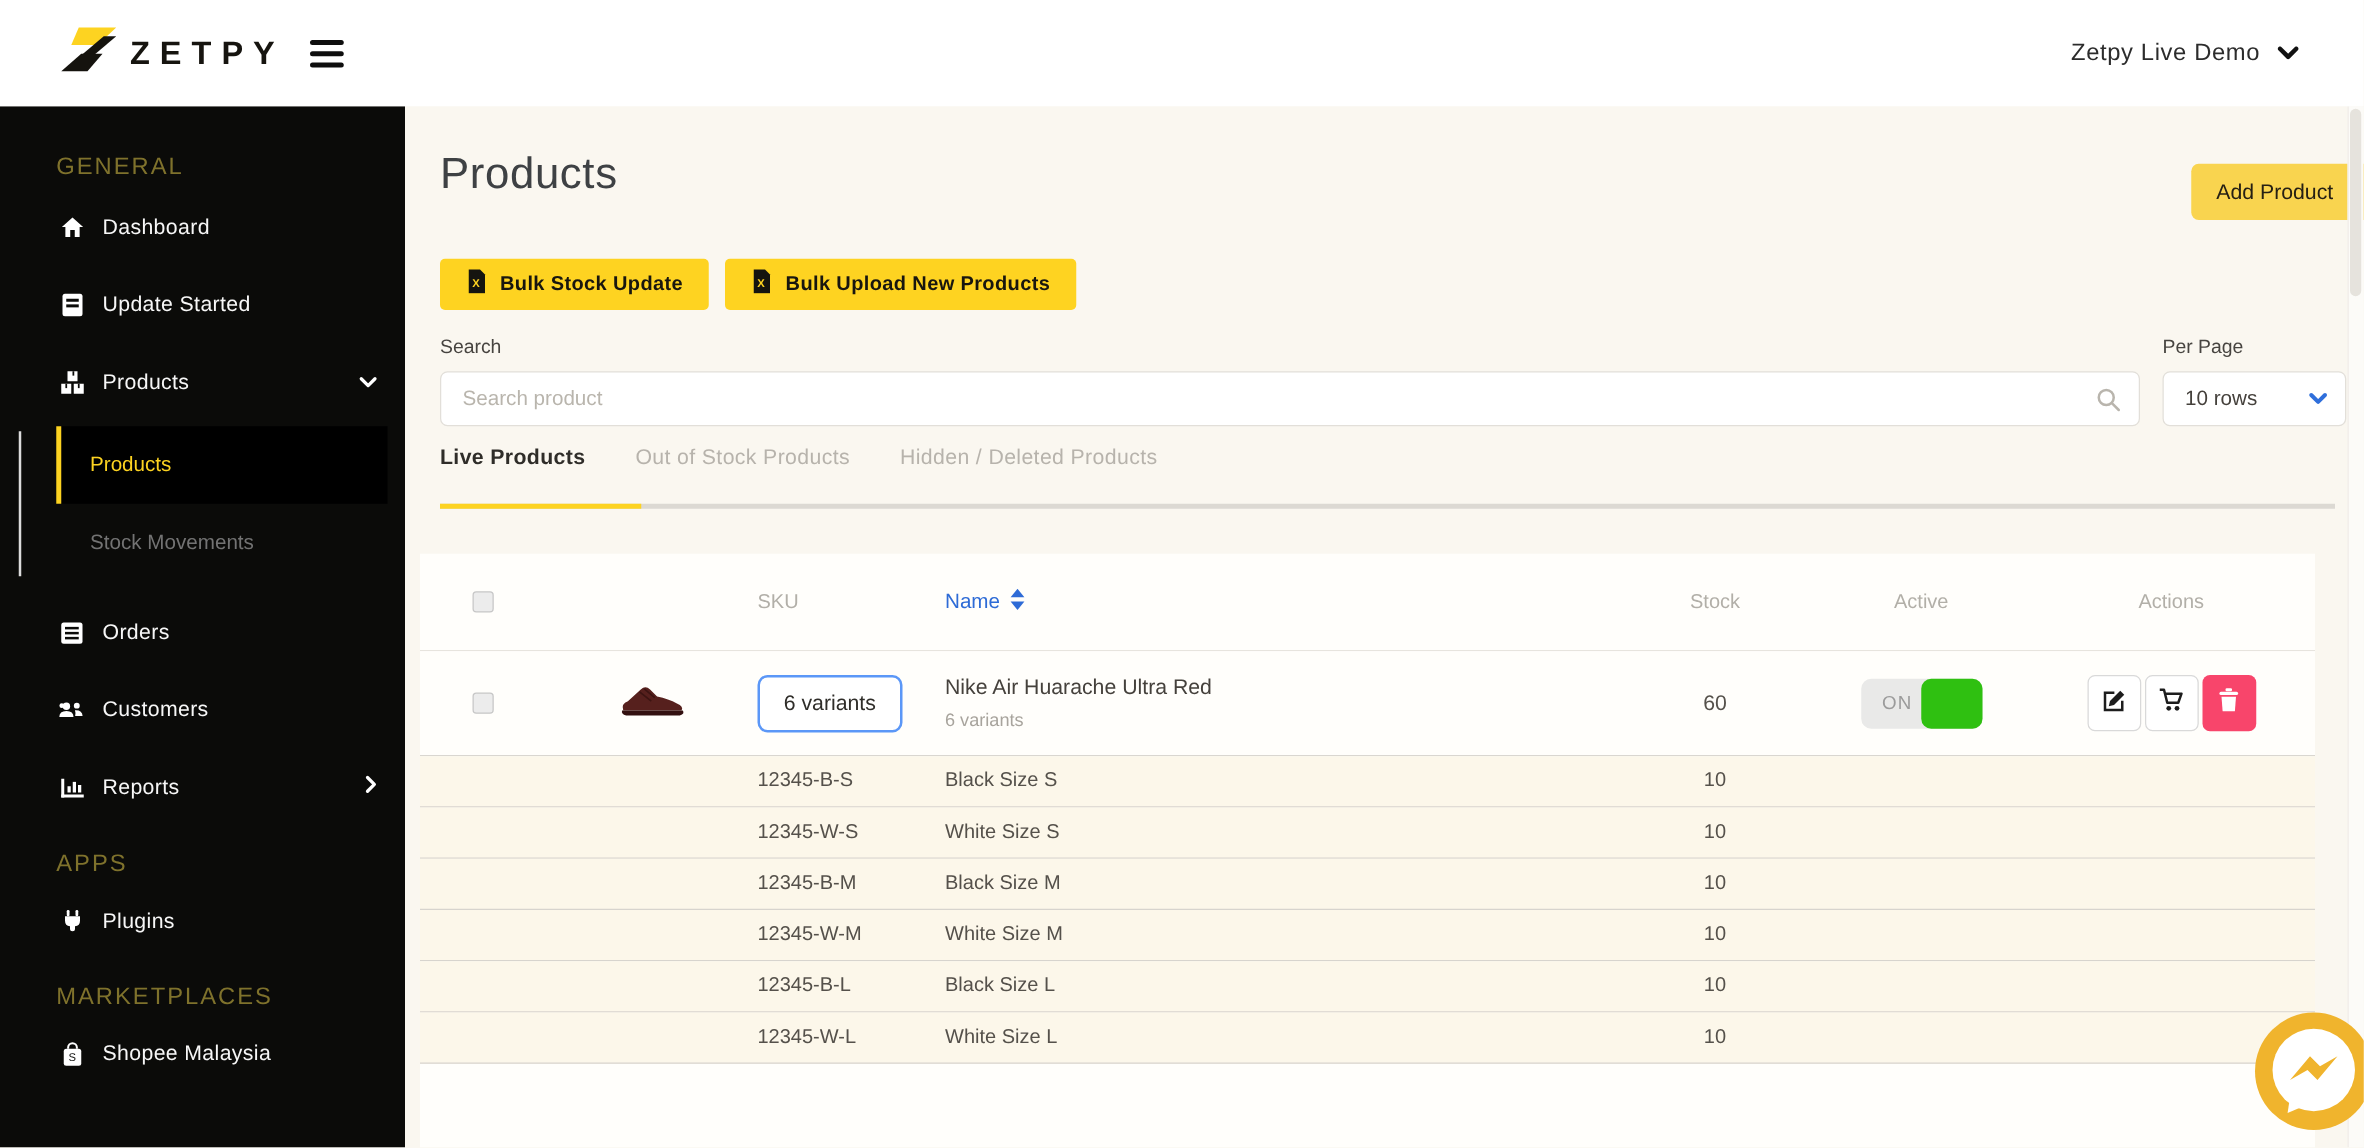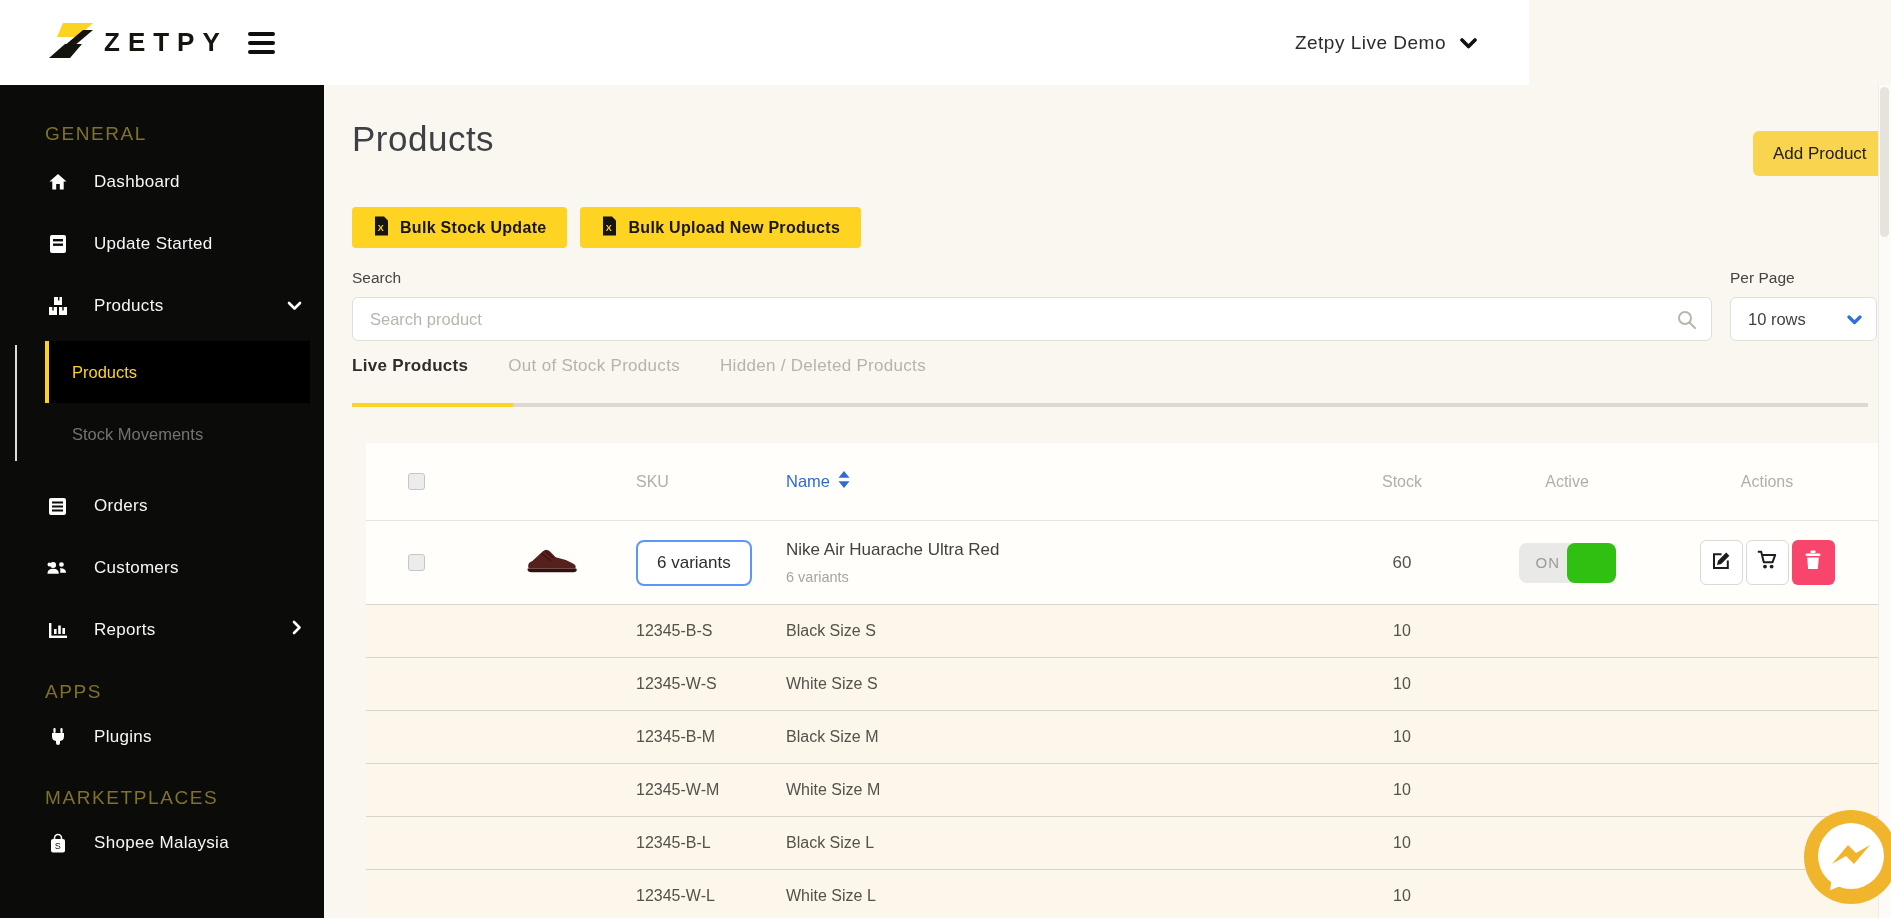--- a/index.html
+++ b/index.html
@@ -1,30 +1,30 @@
 <!DOCTYPE html>
 <html><head>
 <meta charset="utf-8">
 <style>
   * { box-sizing: border-box; margin: 0; padding: 0; }
   html,body { width:1891px; height:918px; overflow:hidden; }
   body { font-family:"Liberation Sans", sans-serif; background:#faf7f0; position:relative; color:#3f3c37; }
 
   
-  .topbar { position:absolute; top:0; left:0; width:1529px; height:85px; background:#ffffff; display:flex; align-items:center; z-index:20; }
+  .topbar { position:absolute; top:0; left:0; width:1891px; height:85px; background:#ffffff; display:flex; align-items:center; z-index:20; }
   .brand { display:flex; align-items:center; gap:10px; margin-left:48px; cursor:pointer; }
   .brand-text { font-size:26px; font-weight:800; letter-spacing:8px; color:#16140f; }
   .hamburger { margin-left:16px; display:flex; flex-direction:column; gap:5px; cursor:pointer; padding:4px; }
   .hamburger span { width:27px; height:4px; background:#0e0e0e; border-radius:2px; }
   .account { margin-left:auto; margin-right:52px; display:flex; align-items:center; gap:14px; font-size:19px; color:#2c2c2c; letter-spacing:0.5px; cursor:pointer;justify-content:center; }
 
   
   .sidebar { position:absolute; top:85px; left:0; width:324px; height:833px; background:#0b0b09; overflow:hidden; }
   .side-label { margin:38px 0 6px 45px; font-size:19px; letter-spacing:1.6px; color:#7f722c; }
-  .side-item { height:62px; display:flex; align-items:center; gap:26px; padding-left:47px; padding-right:22px; color:#f7f7f7; font-size:17px; cursor:pointer; letter-spacing:0.3px; }
+  .side-item { height:62px; display:flex; align-items:center; gap:14px; padding-left:47px; padding-right:22px; color:#f7f7f7; font-size:17px; cursor:pointer; letter-spacing:0.3px; }
   .side-item .sicon { width:21px; height:21px; flex:0 0 21px; display:flex; align-items:center; justify-content:center; }
   .side-item .chev { margin-left:auto; }
   .submenu { position:relative; margin:4px 0 10px 0; }
   .submenu .guide { position:absolute; left:15px; top:4px; bottom:4px; width:2px; background:#dcdcdc; }
   .sub-item { height:62px; display:flex; align-items:center; font-size:16.5px; color:#737373; cursor:pointer; padding-left:72px; }
   .sub-item.active { background:#000000; border-left:4px solid #fdd321; color:#fdd321; margin-left:45px; margin-right:14px; padding-left:23px; }
 
   
   .main { position:absolute; top:85px; left:324px; width:1567px; height:833px; background:#faf7f0; }
   .scrolltrack { position:absolute; top:0; right:0; width:13px; height:833px; background:#fcfbf8; border-left:1px solid #efece6; }
@@ -46,21 +46,21 @@
   .pp-select { position:absolute; left:1406px; top:212px; width:147px; height:44px; background:#fff; border:1px solid #e2dfd9; border-radius:6px; display:flex; align-items:center; padding:0 14px 0 17px; font-size:16.5px; color:#45413c; cursor:pointer; }
   .pp-select .chev { margin-left:auto; }
 
   .tabs { position:absolute; left:28px; top:271px; display:flex; gap:40px; font-size:17px; }
   .tab { cursor:pointer; color:#b7b3ac; padding-bottom:14px; letter-spacing:0.3px; }
   .tab.active { color:#2f2d29; font-weight:600; }
   .tab-line { position:absolute; left:28px; top:318px; width:1516px; height:4px; background:#dcd9d3; }
   .tab-line .on { position:absolute; left:0; top:0; width:161px; height:4px; background:#fdd321; }
 
   
-  .card { position:absolute; left:42px; top:358px; width:1516px; height:475px; background:#fffefb; overflow:hidden; }
+  .card { position:absolute; left:12px; top:358px; width:1516px; height:475px; background:#fffefb; overflow:hidden; }
   .trow { display:grid; grid-template-columns:100px 170px 150px 1fr 160px 170px 230px; align-items:center; }
   .thead { height:78px; border-bottom:1px solid #e7e4de; color:#b2afa8; font-size:16px; }
   .c-center { text-align:center; }
   .cbx { width:17px; height:17px; background:#ececec; border:1px solid #c6c6c6; border-radius:3px; margin:0 auto; cursor:pointer; }
   .name-head { display:flex; align-items:center; gap:8px; color:#2e6bd6; font-weight:500; font-size:16.5px; cursor:pointer; }
 
   .prow { height:84px; border-bottom:1px solid #d9d6d0; background:#fffefb; font-size:17px; color:#45413c; }
   .shoe-cell { display:flex; justify-content:center; }
   .variants-btn { background:#fff; border:2px solid #5b97f7; border-radius:8px; padding:11px 19px; font-family:inherit; font-size:17px; color:#2f2d29; cursor:pointer; }
   .pname { line-height:1.25; }
@@ -68,21 +68,21 @@
   .stock-val { text-align:center; font-size:17px; color:#55514b; }
 
   .toggle { width:97px; height:40px; background:#e9e9e8; border-radius:8px; position:relative; margin:0 auto; cursor:pointer; }
   .toggle .on-txt { position:absolute; left:17px; top:11px; font-size:15px; color:#9b9b9b; letter-spacing:1px; }
   .toggle .knob { position:absolute; right:0; top:0; width:49px; height:40px; background:#2fc011; border-radius:8px; }
 
   .actions { display:flex; justify-content:center; gap:3px; }
   .act-btn { width:43px; height:45px; background:#fff; border:1px solid #d9d9d9; border-radius:6px; display:flex; align-items:center; justify-content:center; cursor:pointer; }
   .act-btn.danger { background:#f8456b; border:none; }
 
-  .vrow { height:53px; background:#fcf7ea; border-bottom:1px solid #d7d4ce; font-size:16px; color:#55514b; }
+  .vrow { height:41px; background:#fcf7ea; border-bottom:1px solid #d7d4ce; font-size:16px; color:#55514b; }
 
   
   .msgr { position:absolute; left:1804px; top:810px; width:94px; height:94px; border-radius:50%; background:#f0b42d; cursor:pointer; z-index:30; }
   .msgr .bubble { position:absolute; left:14px; top:13px; width:66px; height:66px; background:#fff; border-radius:50%; }
   .msgr .tail { position:absolute; left:22px; top:66px; width:0; height:0; border-left:9px solid transparent; border-right:9px solid transparent; border-top:16px solid #fff; transform:rotate(38deg); }
 </style>
 </head>
 <body>
 
 <div class="topbar">

